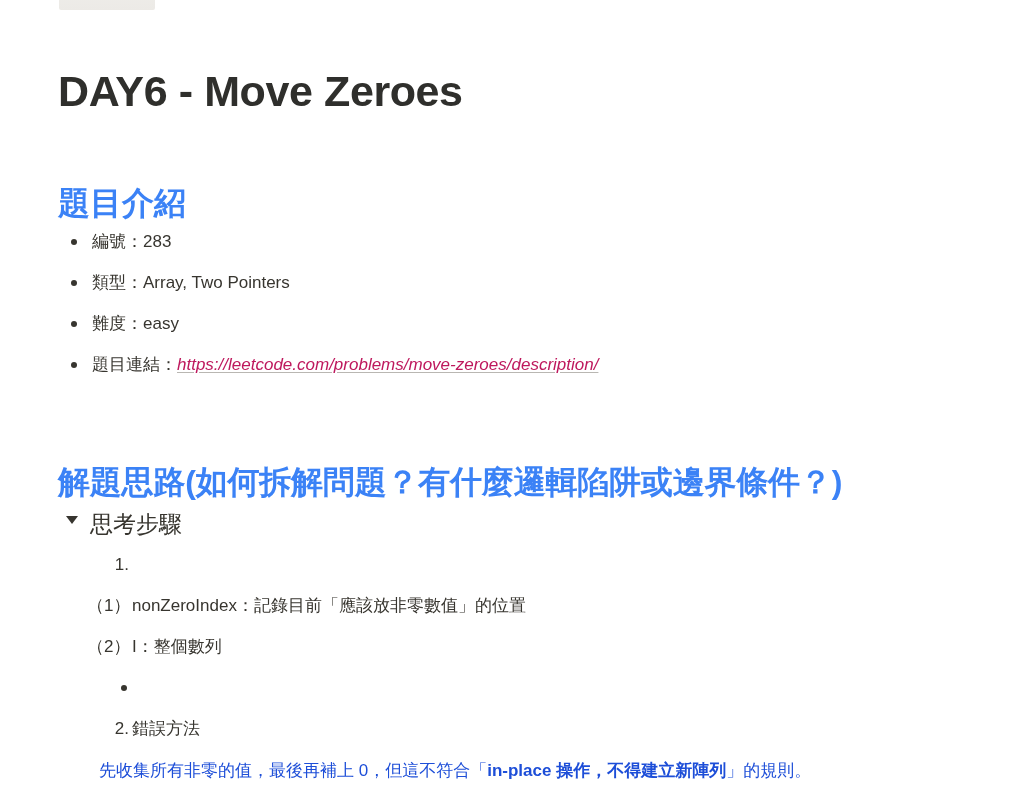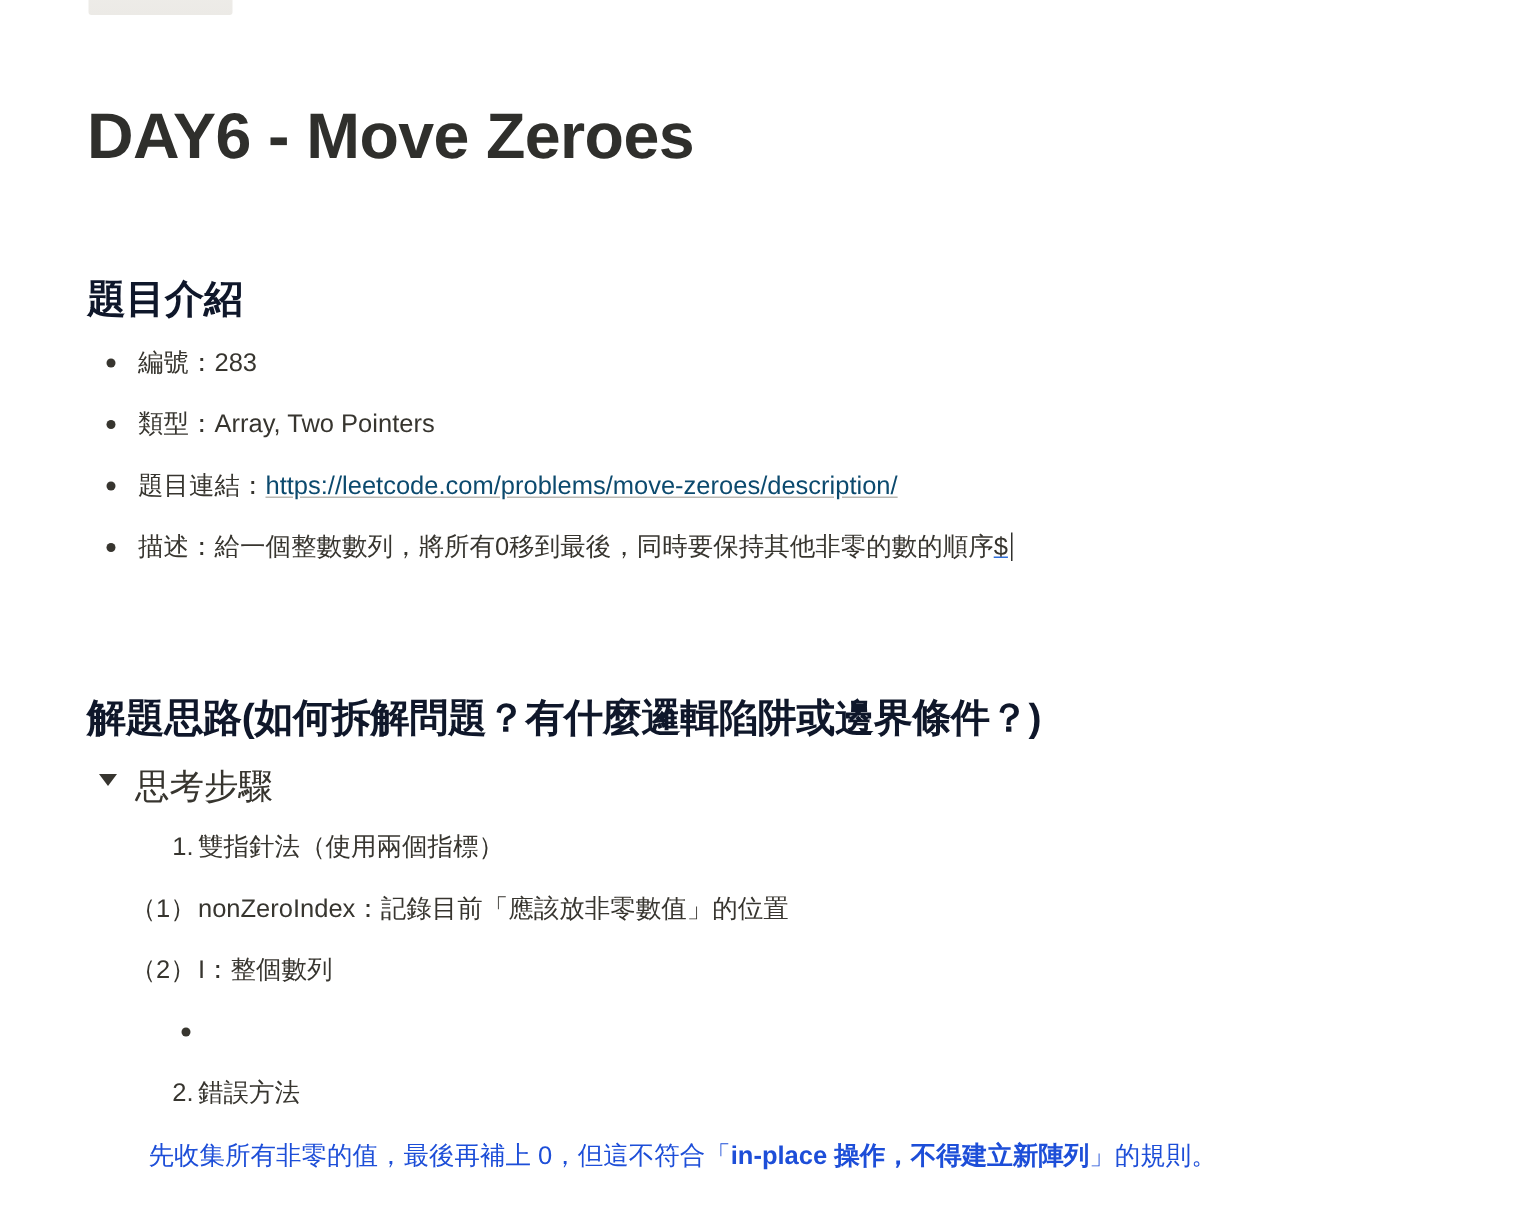--- a/index.html
+++ b/index.html
@@ -53,24 +53,24 @@
     font-weight: bold;
     letter-spacing: -0.4px;
     color: #2f2f2c;
   }
 
   h2.section {
     margin: 0;
     padding: 0;
     position: absolute;
     left: 58px;
-    font-size: 26px;
+    font-size: 32px;
     font-weight: bold;
     line-height: 1.3;
-    color: #0f172a;
+    color: #3b82f6;
   }
   h2.s1 { top: 183px; }
   h2.s2 { top: 462px; letter-spacing: -0.2px; }
 
   ul.bullets {
     position: absolute;
     left: 58px;
     top: 230px;
     margin: 0;
     padding: 0;
@@ -89,24 +89,25 @@
     content: "";
     position: absolute;
     left: 13px;
     top: 9px;
     width: 6px;
     height: 6px;
     border-radius: 50%;
     background: #37352f;
   }
   a.link {
-    color: #0c4a6e;
+    color: #be185d;
     text-decoration: underline;
     text-decoration-color: #b9b7b2;
     text-underline-offset: 2px;
+    font-style: italic;
   }
   .dollar-link {
     text-decoration: underline;
     text-decoration-color: #2f6fdb;
     color: #37352f;
   }
   .caret {
     display: inline-block;
     width: 1px;
     height: 19px;
@@ -189,38 +190,37 @@
     <h2 class="section s1">題目介紹</h2>
 
     <ul class="bullets">
       <li>
         <span>編號：</span><span>283</span>
       </li>
       <li>
         <span>類型：</span><span>Array, Two Pointers</span>
       </li>
       <li>
+        <span>難度：</span><span>easy</span>
+      </li>
+      <li>
         <span>題目連結：</span><a class="link" href="#">https://leetcode.com/problems/move-zeroes/description/</a>
-      </li>
-      <li>
-        <span>描述：</span><span>給一個整數數列，將所有0移到最後，同時要保持其他非零的數的順序</span><span class="dollar-link">$</span><span class="caret"></span>
       </li>
     </ul>
 
     <h2 class="section s2">解題思路(如何拆解問題？有什麼邏輯陷阱或邊界條件？)</h2>
 
     <div class="toggle">
       <span class="tri"></span>
       <span class="tlabel">思考步驟</span>
     </div>
 
     <div class="steps-wrap">
       <div class="row" style="position:absolute; left:92px; top:552px; width:880px;">
         <span class="marker">1.</span>
-        <span>雙指針法（使用兩個指標）</span>
       </div>
       <div class="row" style="position:absolute; left:92px; top:593px; width:880px;">
         <span class="marker" style="left:-5px; width:42px;">（1）</span>
         <span>nonZeroIndex：記錄目前「應該放非零數值」的位置</span>
       </div>
       <div class="row" style="position:absolute; left:92px; top:634px; width:880px;">
         <span class="marker" style="left:-5px; width:42px;">（2）</span>
         <span>I：整個數列</span>
       </div>
       <div class="row dot" style="position:absolute; left:92px; top:675px; width:900px;">

